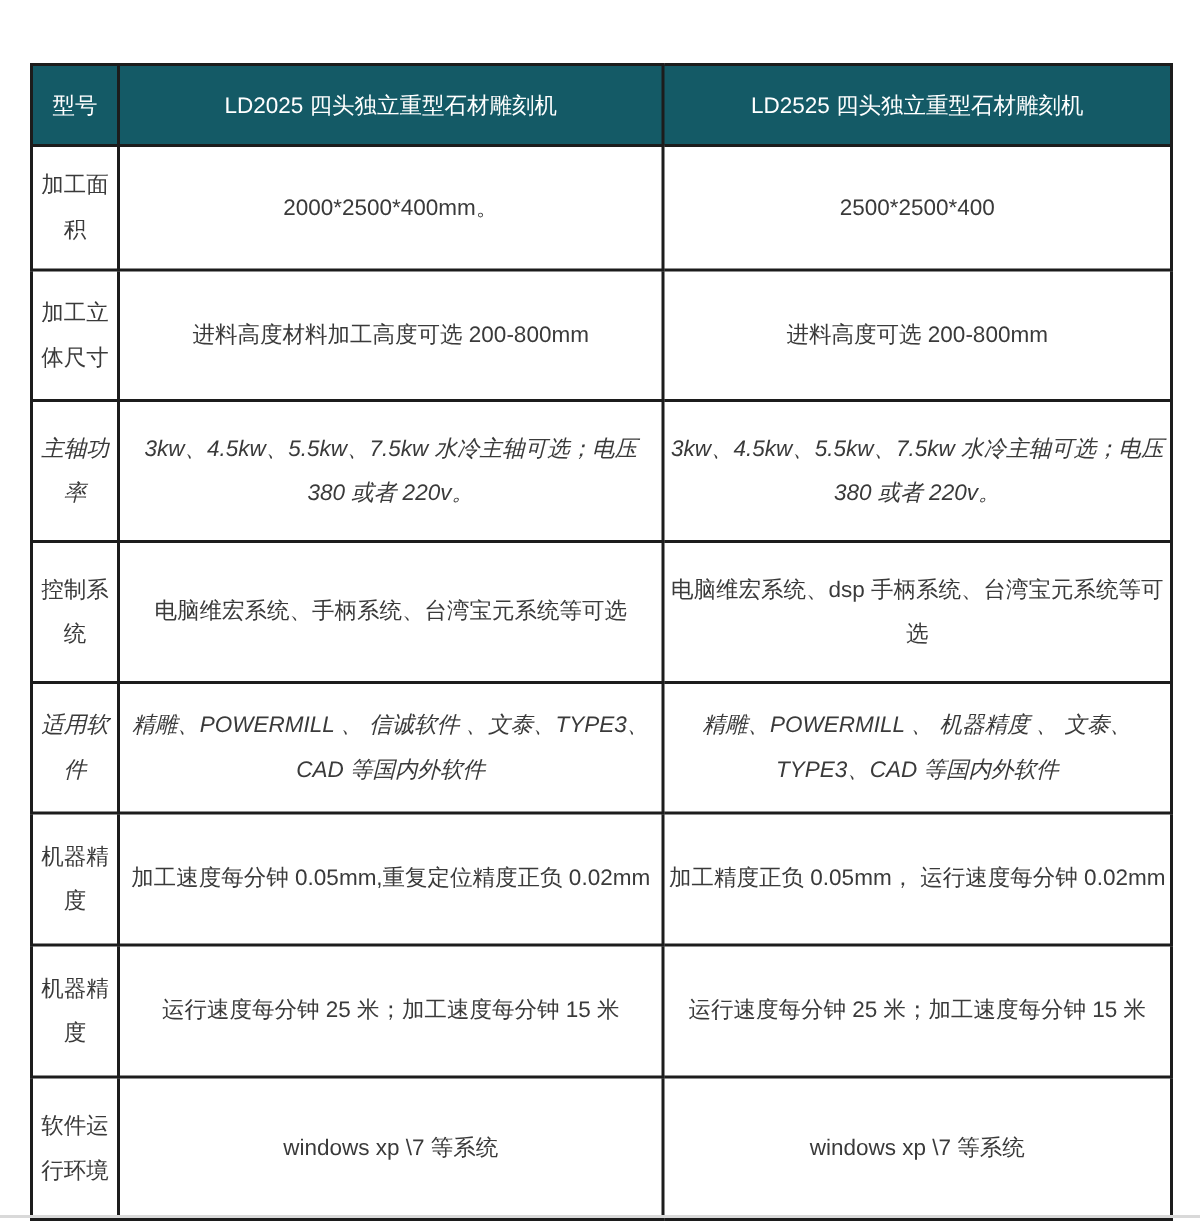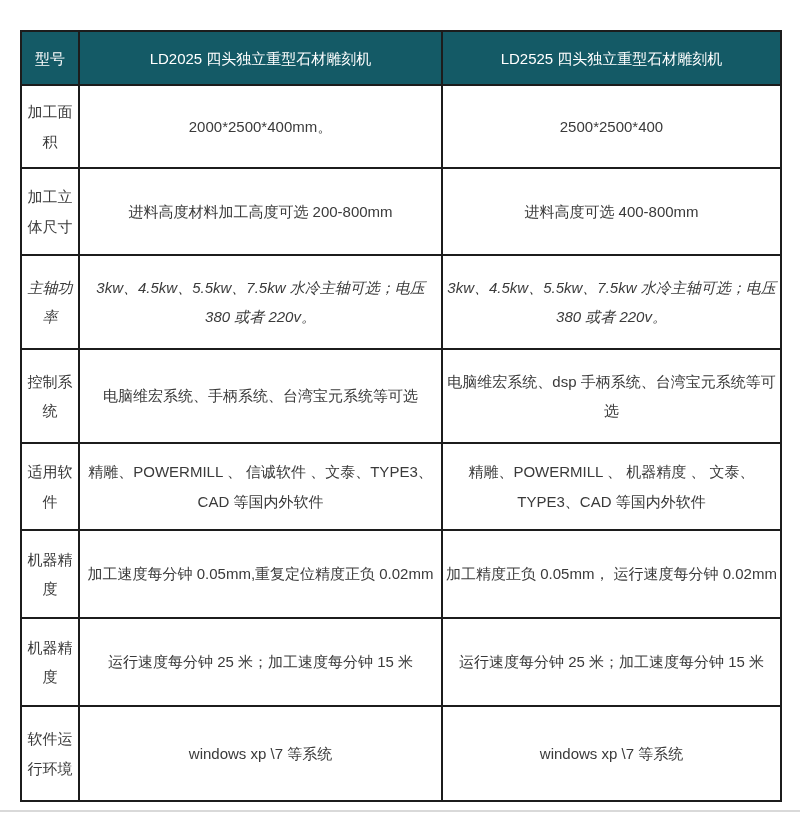--- a/index.html
+++ b/index.html
@@ -14,21 +14,21 @@
   .page {
     position: relative;
     width: 800px;
     height: 814px;
     background: #ffffff;
     overflow: hidden;
   }
   table.spec-table {
     position: absolute;
     left: 20px;
-    top: 30px;
+    top: 42px;
     width: 760px;
     border-collapse: collapse;
     table-layout: fixed;
     border-radius: 18px;
   }
   table.spec-table th,
   table.spec-table td {
     border: 2px solid #1c1c1c;
     text-align: center;
     vertical-align: middle;
@@ -49,21 +49,21 @@
   td.label-cell {
     font-size: 15px;
     color: #3a3a3a;
     line-height: 1.7;
     padding: 2px 4px;
   }
   tr.r1 td { height: 77px; }
   tr.r2 td { height: 81px; }
   tr.r3 td { height: 88px; font-style: italic; }
   tr.r4 td { height: 88px; }
-  tr.r5 td { height: 81px; }
+  tr.r5 td { height: 81px; font-style: italic; }
   tr.r6 td { height: 82px; }
   tr.r7 td { height: 82px; }
   tr.r8 td { height: 89px; }
   .bottom-line {
     position: absolute;
     left: 0;
     bottom: 2px;
     width: 800px;
     height: 2px;
     background: #d9d9d9;
@@ -89,21 +89,21 @@
     </thead>
     <tbody>
       <tr class="r1">
         <td class="label-cell">加工面积</td>
         <td>2000*2500*400mm。</td>
         <td>2500*2500*400</td>
       </tr>
       <tr class="r2">
         <td class="label-cell">加工立体尺寸</td>
         <td>进料高度材料加工高度可选 200-800mm</td>
-        <td>进料高度可选 400-800mm</td>
+        <td>进料高度可选 200-800mm</td>
       </tr>
       <tr class="r3">
         <td class="label-cell">主轴功率</td>
         <td>3kw、4.5kw、5.5kw、7.5kw 水冷主轴可选；电压 380 或者 220v。</td>
         <td>3kw、4.5kw、5.5kw、7.5kw 水冷主轴可选；电压 380 或者 220v。</td>
       </tr>
       <tr class="r4">
         <td class="label-cell">控制系统</td>
         <td>电脑维宏系统、手柄系统、台湾宝元系统等可选</td>
         <td>电脑维宏系统、dsp 手柄系统、台湾宝元系统等可选</td>

